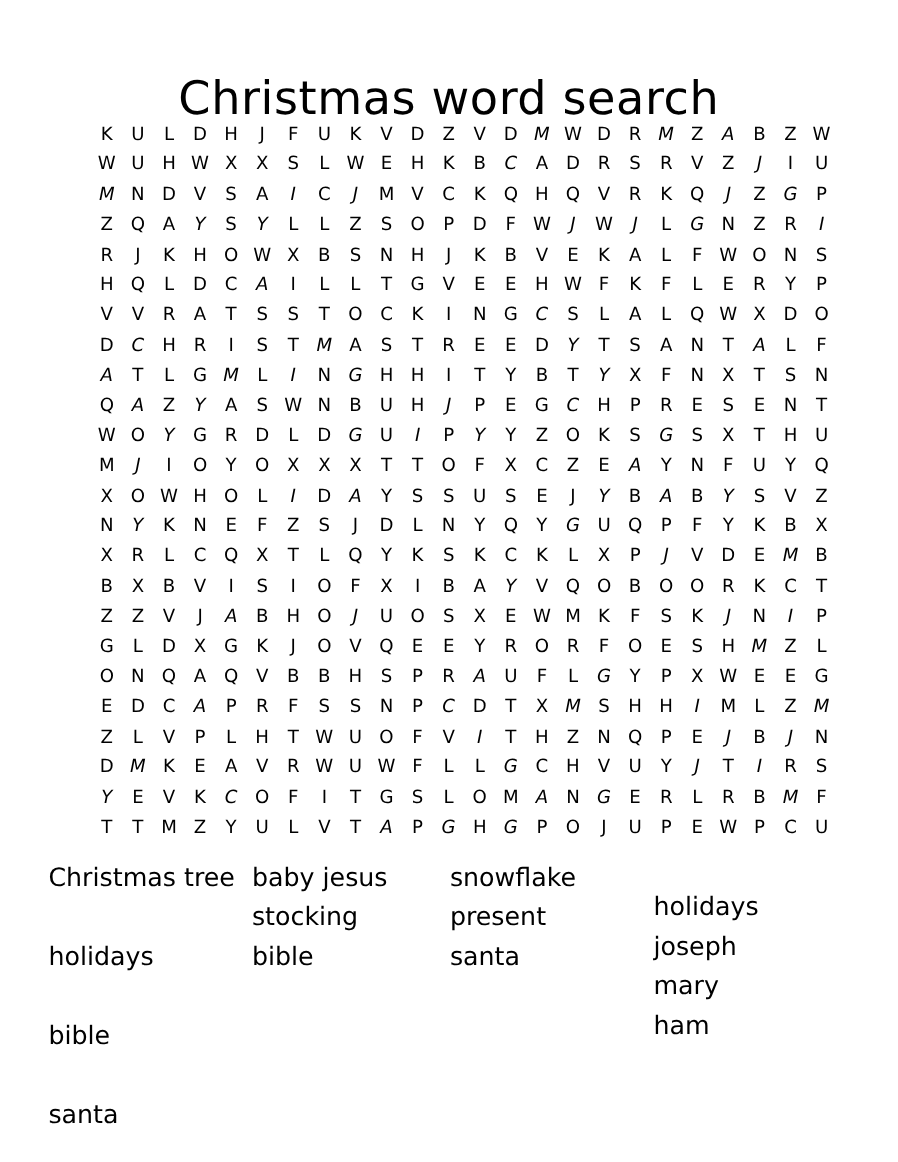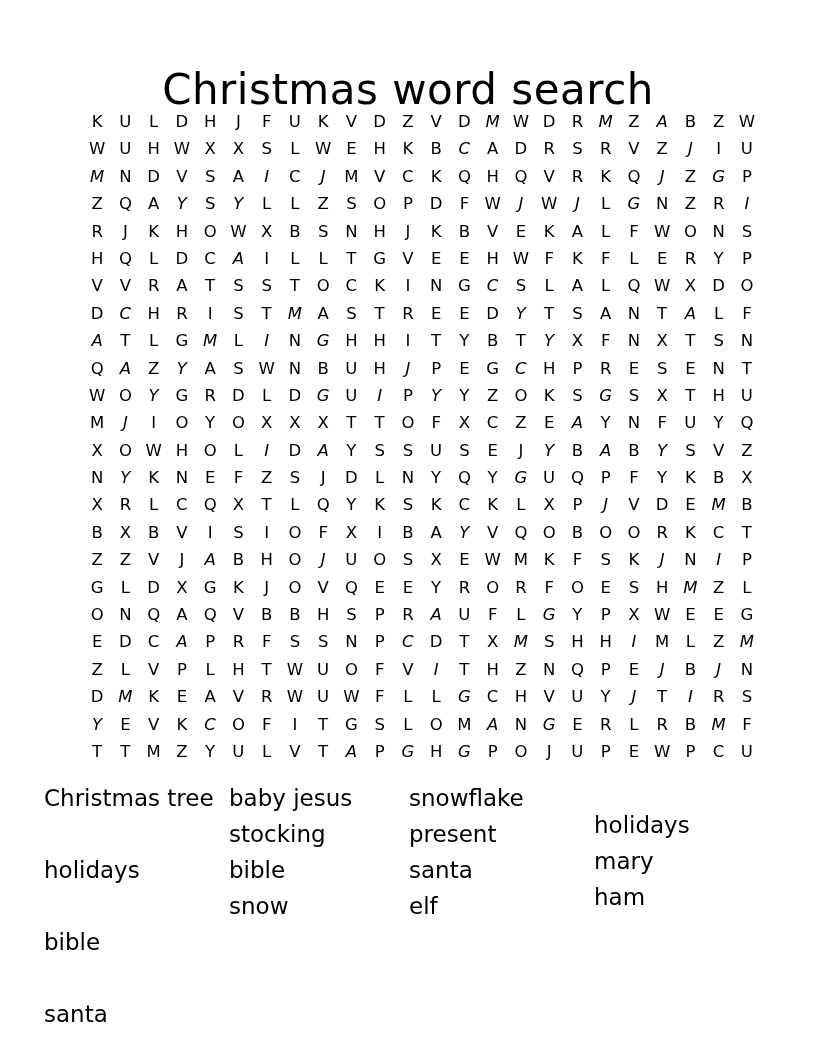--- a/index.html
+++ b/index.html
@@ -729,28 +729,27 @@
       <div class="word-col word-col-0">
         <div class="word-item">Christmas tree</div>
         <div class="word-item">holidays</div>
         <div class="word-item">bible</div>
         <div class="word-item">santa</div>
       </div>
       <div class="word-col word-col-1">
         <div class="word-item">baby jesus</div>
         <div class="word-item">stocking</div>
         <div class="word-item">bible</div>
-        <div class="word-item">snow</div>
       </div>
       <div class="word-col word-col-2">
         <div class="word-item">snowflake</div>
         <div class="word-item">present</div>
         <div class="word-item">santa</div>
-        <div class="word-item">elf</div>
       </div>
       <div class="word-col word-col-3">
         <div class="word-item">holidays</div>
+        <div class="word-item">joseph</div>
         <div class="word-item">mary</div>
         <div class="word-item">ham</div>
       </div>
     </div>
 
 </div>
 
 </body></html>

